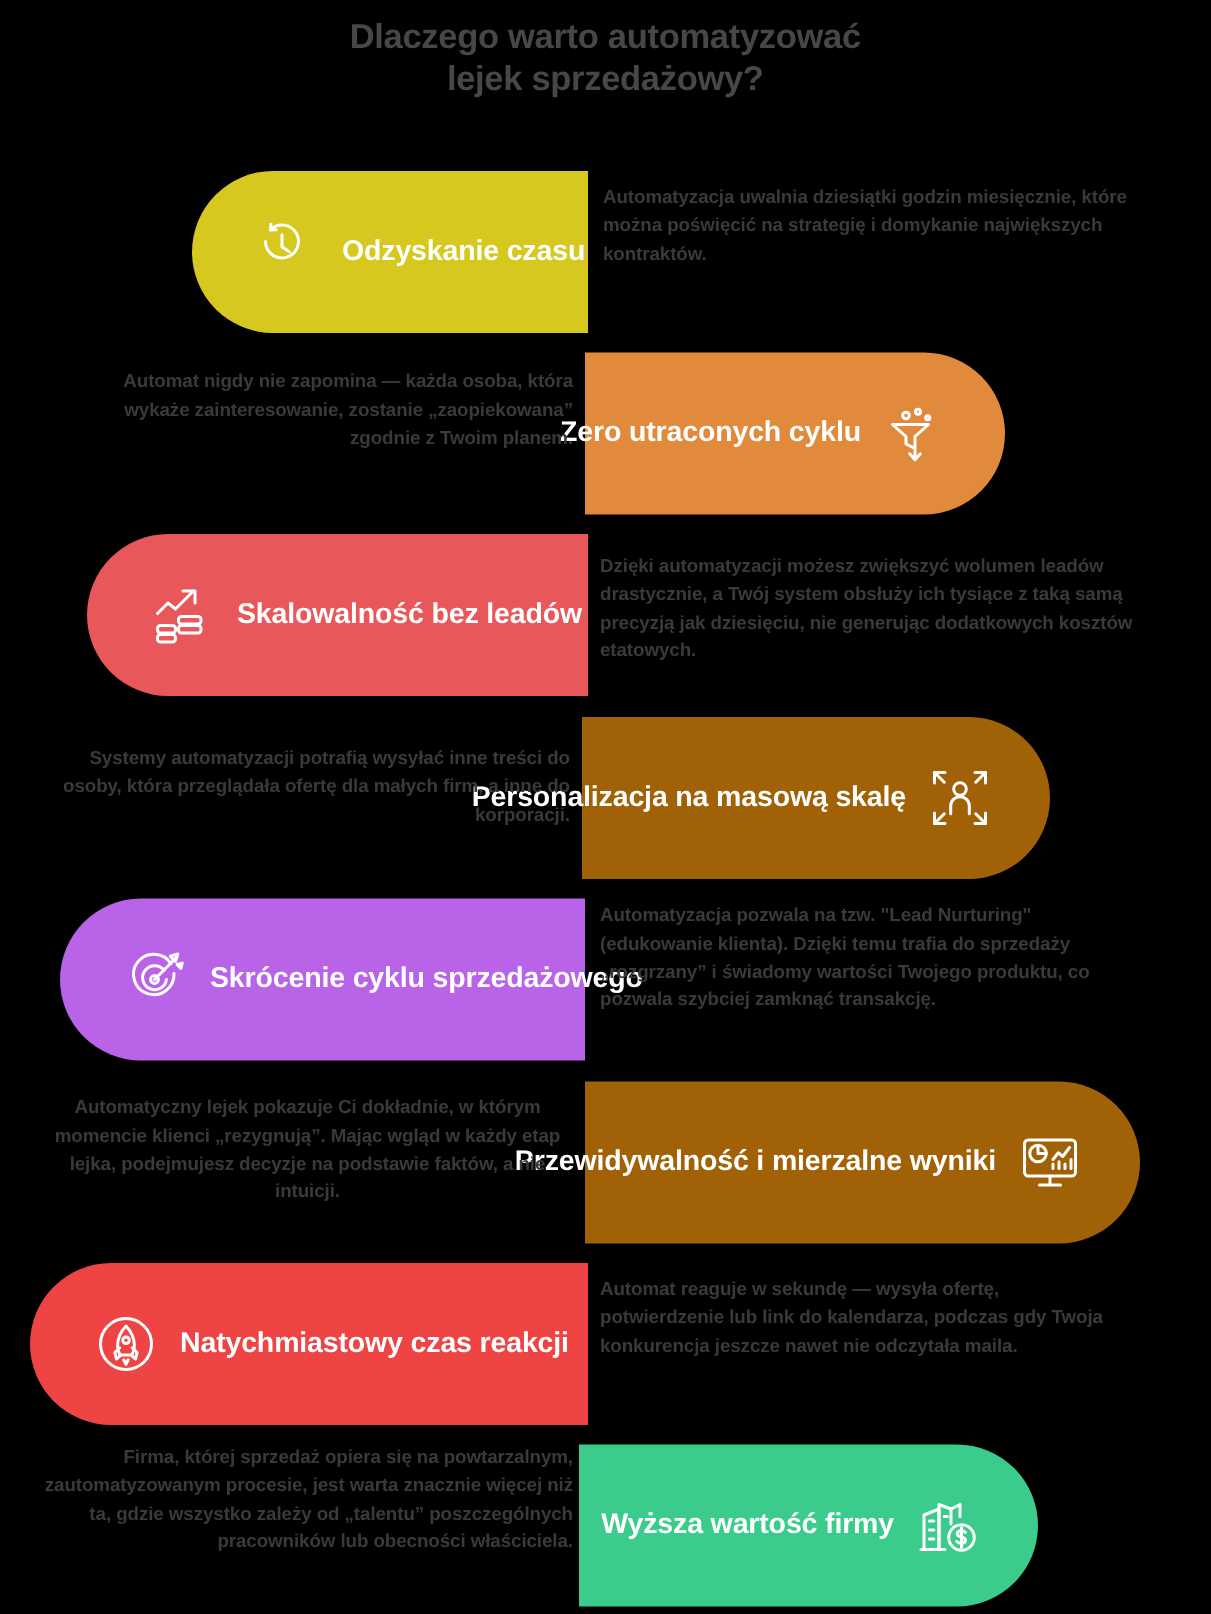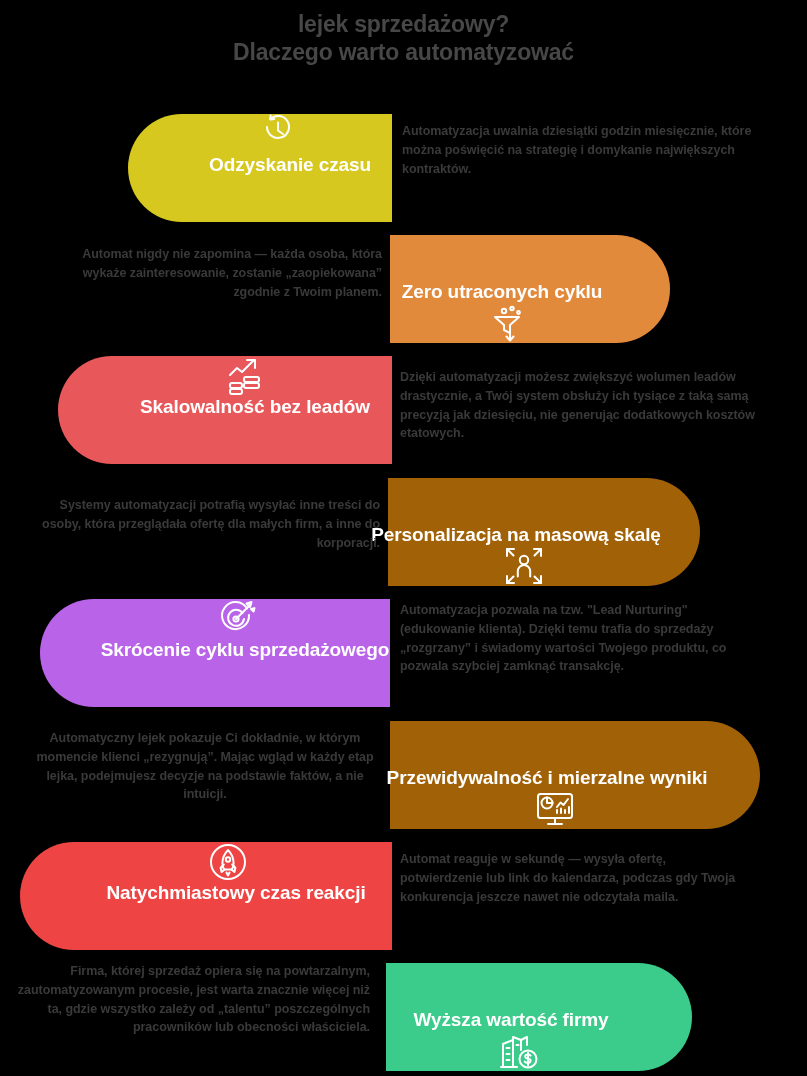--- a/index.html
+++ b/index.html
@@ -23,21 +23,20 @@
   }
   .title .line { display:block; }
 
   
   .row { position:absolute; left:0; width:807px; height:108px; }
 
   .card {
     position:absolute; top:0; height:100%;
     display:flex; align-items:center;
     box-shadow:0 3px 5px rgba(0,0,0,0.55);
-    flex-direction:column;
   }
   .card.left  { left:0; border-radius:54px 0 0 54px; justify-content:flex-start; padding-left:44px; }
   .card.right { right:0; border-radius:0 54px 54px 0; justify-content:flex-end;  padding-right:40px; }
 
   .card-label {
     color:#ffffff;
     font-size:19px;
     font-weight:bold;
     white-space:nowrap;
     letter-spacing:-0.1px;
@@ -59,22 +58,22 @@
   }
   .desc.to-right { text-align:left;  }
   .desc.to-left  { text-align:right; }
 </style>
 </head>
 <body>
 
 <div class="page">
 
   <div class="title">
+    <span class="line">Dlaczego warto automatyzować</span>
     <span class="line">lejek sprzedażowy?</span>
-    <span class="line">Dlaczego warto automatyzować</span>
   </div>
 
   <div id="rows-host">
       <div class="row" style="top: 114px;">
         <div class="card left" style="background: rgb(214, 200, 31); left: 128px; width: 264px; right: auto;">
           <span class="card-icon">
             <svg viewBox="0 0 40 40">
               <use href="#ic-clock-rewind-icon"></use>
             </svg>
           </span>
@@ -150,21 +149,21 @@
       </div>
       <div class="row" style="top: 963px;">
         <div class="card right" style="background: rgb(59, 204, 139); left: 386px; width: 306px; right: auto;">
           <span class="card-label">Wyższa wartość firmy</span>
           <span class="card-icon">
             <svg viewBox="0 0 40 40">
               <use href="#ic-building-dollar-icon"></use>
             </svg>
           </span>
         </div>
-        <div class="desc to-left" style="left: 8px; width: 362px; top: -1px;">Firma, której sprzedaż opiera się na powtarzalnym, zautomatyzowanym procesie, jest warta znacznie więcej niż ta, gdzie wszystko zależy od „talentu” poszczególnych pracowników lub obecności właściciela.</div>
+        <div class="desc to-left" style="left: 20px; width: 362px; top: -1px;">Firma, której sprzedaż opiera się na powtarzalnym, zautomatyzowanym procesie, jest warta znacznie więcej niż ta, gdzie wszystko zależy od „talentu” poszczególnych pracowników lub obecności właściciela.</div>
       </div>
     </div>
 
 </div>
 
 <svg width="0" height="0" style="position:absolute" aria-hidden="true">
   <defs>
     <g id="ic-clock-rewind-icon">
       <g fill="none" stroke="#fff" stroke-width="2" stroke-linecap="round" stroke-linejoin="round">
         <path d="M5 13a11 11 0 1 0 3.4-8"></path>

